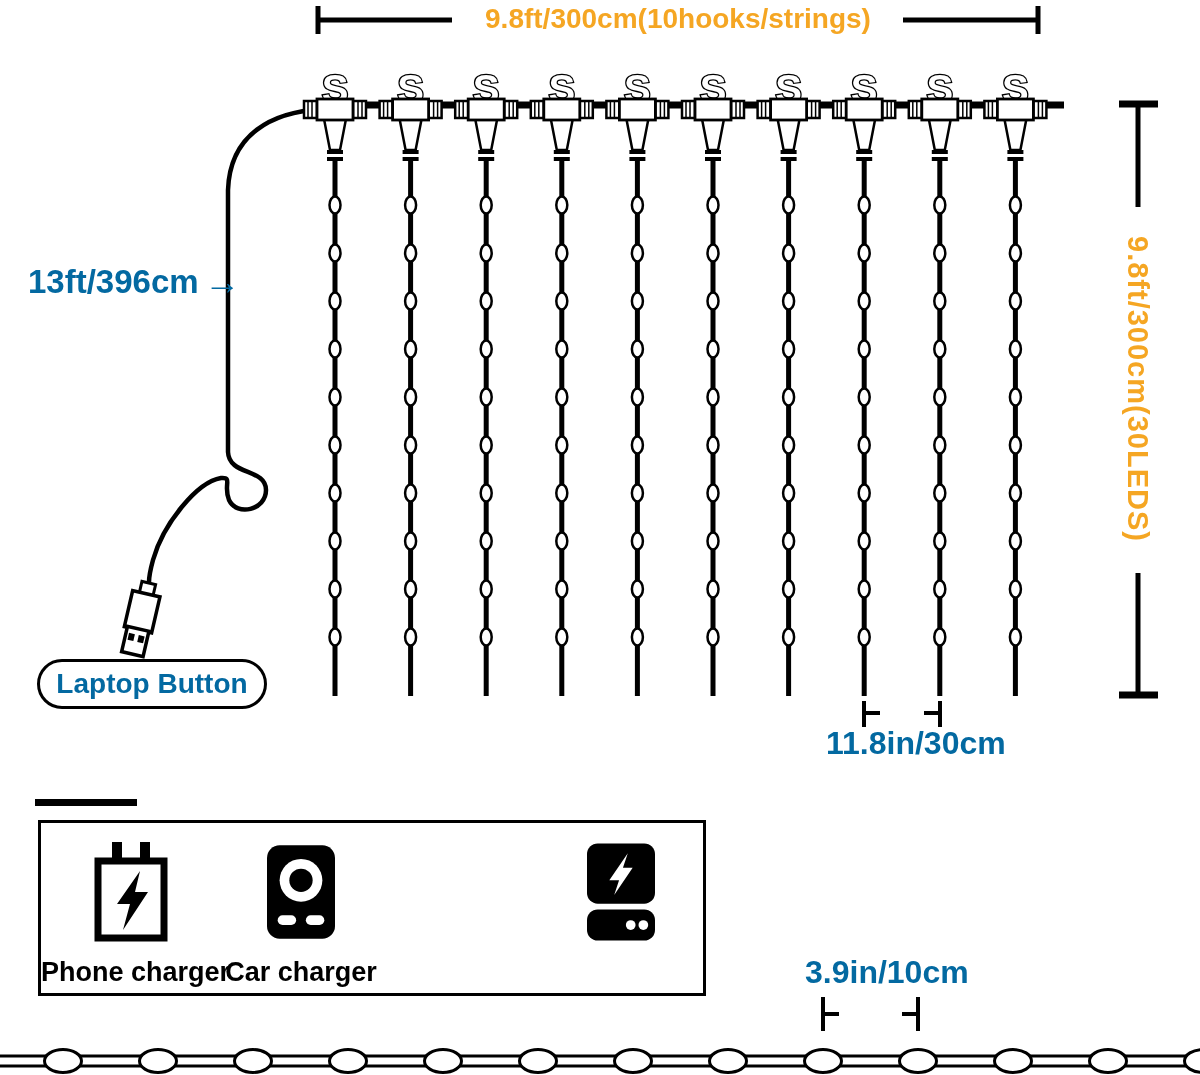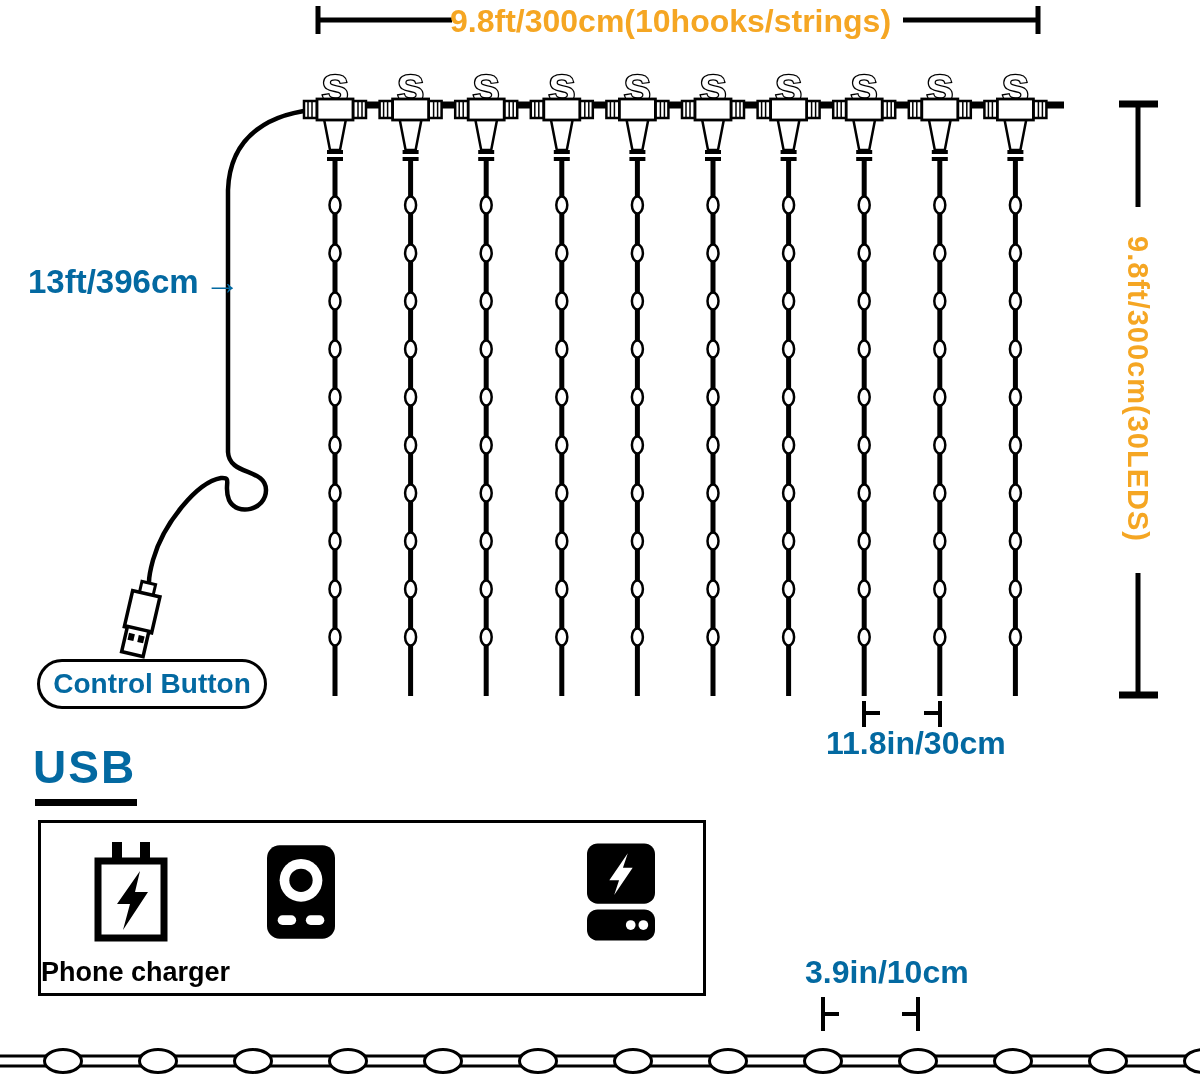--- a/index.html
+++ b/index.html
@@ -3,22 +3,22 @@
 <meta charset="utf-8">
 <style>
   html,body{margin:0;padding:0;background:#fff;}
   .stage{
     position:relative;width:1200px;height:1075px;background:#ffffff;
     font-family:"Liberation Sans",sans-serif;overflow:hidden;
   }
   #artwork{position:absolute;left:0;top:0;}
   .txt{position:absolute;font-weight:bold;color:#0369a1;white-space:nowrap;}
   .dim-top{
-    left:450px;top:3px;width:456px;
-    font-size:32px;color:var(--accent);
+    left:450px;top:3px;width:456px;text-align:center;
+    font-size:28px;color:var(--accent);
   }
   .dim-side{
     left:954px;top:374px;width:368px;height:30px;line-height:30px;
     text-align:center;font-size:29px;color:var(--accent);
     transform:rotate(90deg);transform-origin:center center;letter-spacing:1px;
   }
   .cable-label{left:28px;top:260px;font-size:33px;}
   .cable-label .arrow{font-size:36px;font-weight:bold;margin-left:6px;position:relative;top:1px;}
   .control-btn{
     left:37px;top:659px;width:230px;height:50px;border:3px solid #000;border-radius:27px;
@@ -310,25 +310,24 @@
     </svg>
 
   <div class="txt dim-top">9.8ft/300cm(10hooks/strings)</div>
 
   <div class="txt dim-side">9.8ft/300cm(30LEDS)</div>
 
   <div class="txt cable-label">
     <span>13ft/396cm</span><span class="arrow">→</span>
   </div>
 
-  <div class="txt control-btn">Control Button</div>
+  <div class="txt control-btn">Laptop Button</div>
 
   <div class="txt dim-spacing">11.8in/30cm</div>
 
-  <div class="txt usb-heading">USB</div>
   <div class="usb-underline"></div>
 
   <div class="usb-box">
 
     <div class="usb-item i0">
       <div class="icon-wrap">
         <svg width="78" height="100" viewBox="0 0 76 100">
           <rect x="19" y="0" width="10" height="22" fill="#000"></rect>
           <rect x="47" y="0" width="10" height="22" fill="#000"></rect>
           <rect x="5" y="19" width="66" height="77" fill="#fff" stroke="#000" stroke-width="7"></rect>
@@ -341,20 +340,21 @@
     <div class="usb-item i1">
       <div class="icon-wrap">
         <svg width="68" height="94" viewBox="0 0 70 96">
           <rect x="0" y="0" width="70" height="96" rx="13" fill="#000"></rect>
           <circle cx="35" cy="36" r="22" fill="#fff"></circle>
           <circle cx="35" cy="36" r="12" fill="#000"></circle>
           <rect x="11" y="72" width="19" height="10" rx="5" fill="#fff"></rect>
           <rect x="40" y="72" width="19" height="10" rx="5" fill="#fff"></rect>
         </svg>
       </div>
+      <div class="src-label">Car charger</div>
     </div>
 
 
     <div class="usb-item i3">
       <div class="icon-wrap">
         <svg width="68" height="98" viewBox="0 0 70 100">
           <rect x="0" y="0" width="70" height="62" rx="11" fill="#000"></rect>
           <polygon points="42,10 23,38 33,38 28,53 47,25 37,25" fill="#fff"></polygon>
           <rect x="0" y="68" width="70" height="32" rx="11" fill="#000"></rect>
           <circle cx="45" cy="84" r="5" fill="#fff"></circle>

